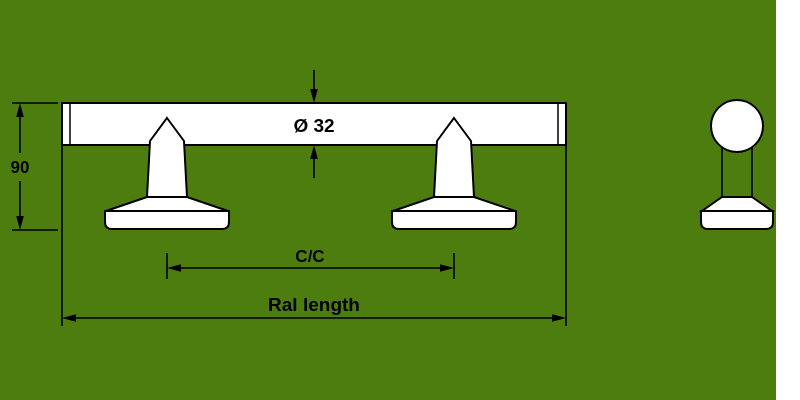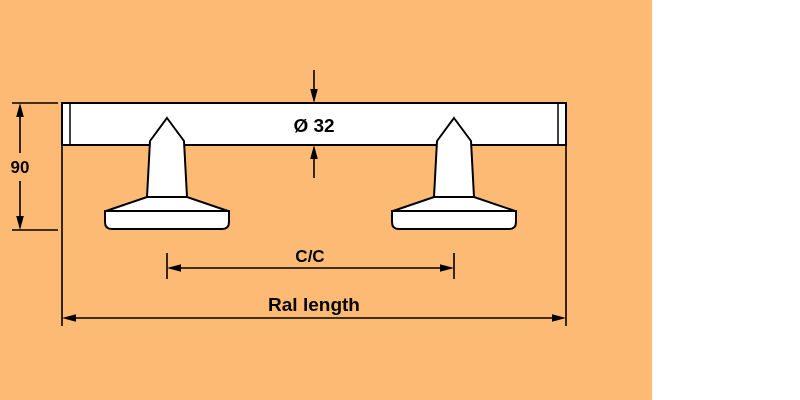--- a/index.html
+++ b/index.html
@@ -1,24 +1,24 @@
 <!DOCTYPE html>
 <html><head>
 <meta charset="utf-8">
 <style>
   html, body {
     margin: 0;
     padding: 0;
     background: #ffffff;
   }
   .canvas {
-    width: 652px;
+    width: 776px;
     height: 400px;
     position: relative;
-    background: #fdba74;
+    background: #4d7c0f;
     overflow: hidden;
   }
   svg { display: block; }
   .outline {
     fill: #ffffff;
     stroke: #000000;
     stroke-width: 2;
     stroke-linejoin: miter;
   }
   .thin-line {

